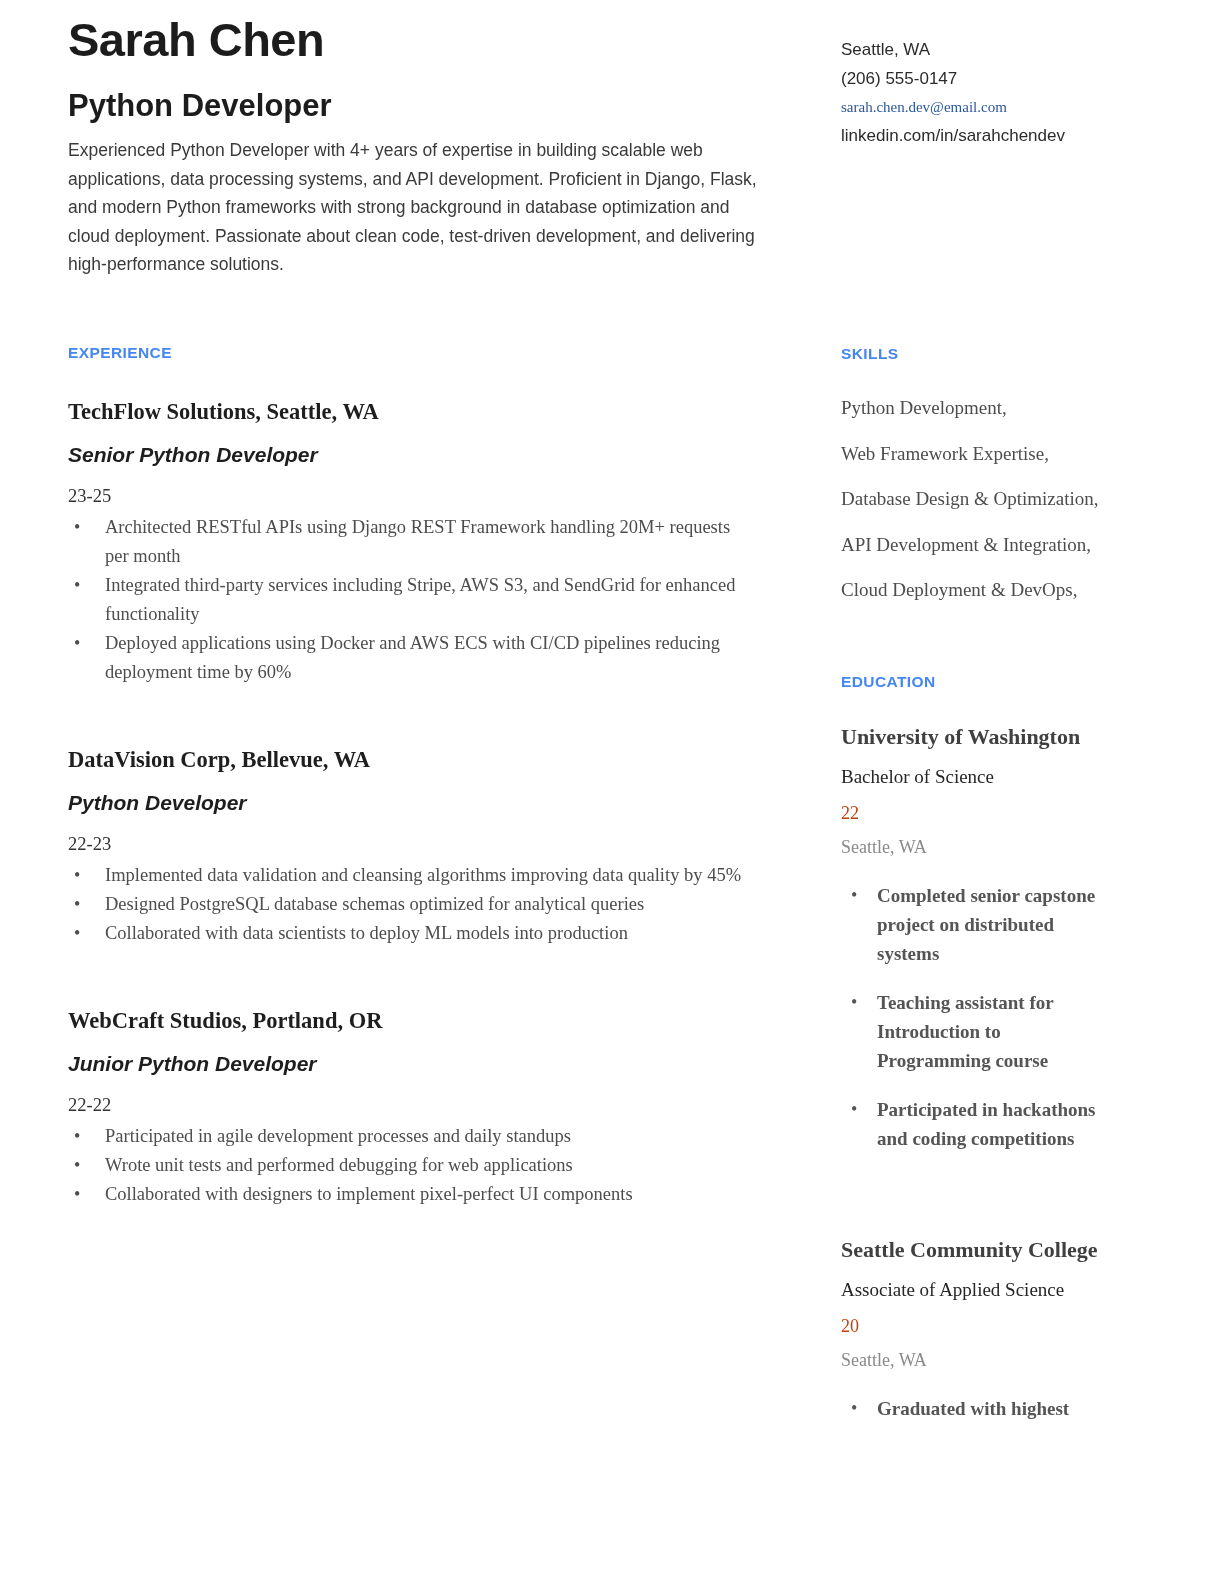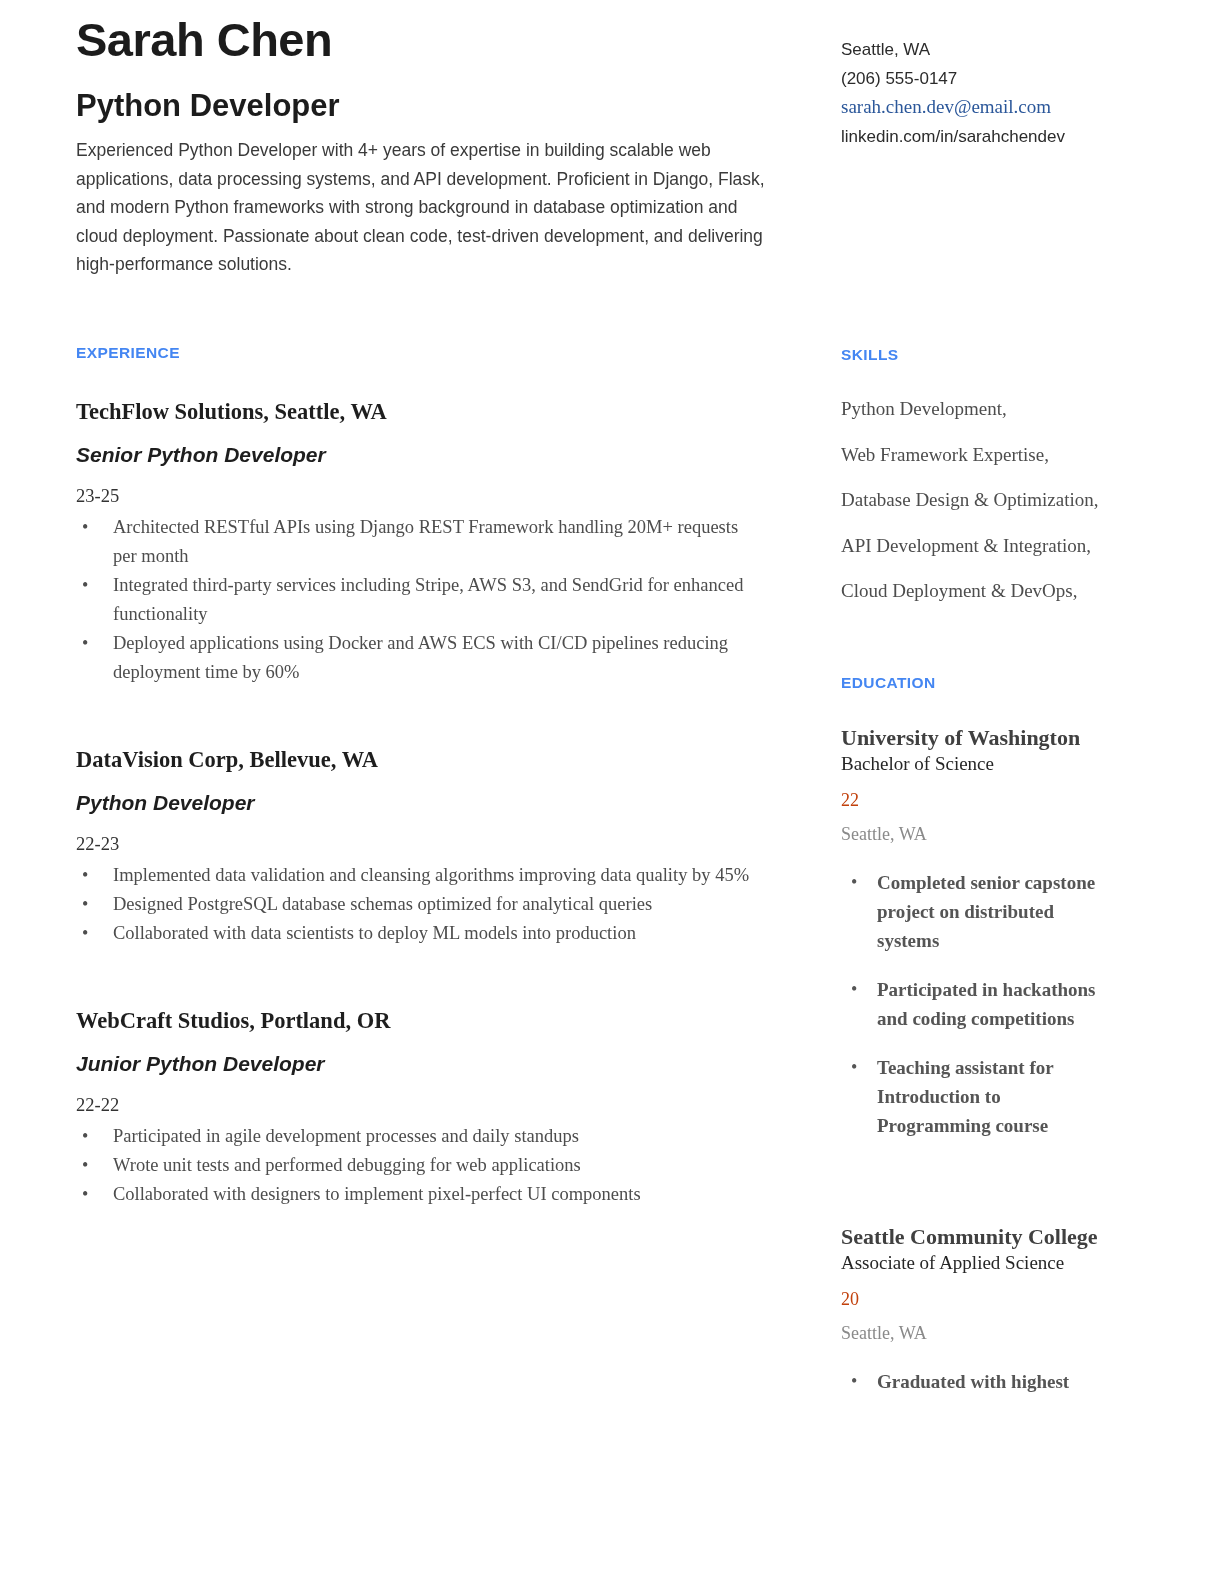--- a/index.html
+++ b/index.html
@@ -3,21 +3,21 @@
 <meta charset="utf-8">
 <style>
   html,body { margin:0; padding:0; background:#ffffff; }
   .page {
     position:relative;
     width:1224px; height:1584px;
     background:#ffffff;
     overflow:hidden;
     font-family:"Liberation Sans", sans-serif;
   }
-  .main { position:absolute; left:76px; top:14px; width:706px; }
+  .main { position:absolute; left:68px; top:14px; width:706px; }
   .side { position:absolute; left:841px; top:36px; width:270px; }
 
   
   .name {
     margin:0; font-size:47px; line-height:52px; font-weight:800;
     color:#1c1c1c; letter-spacing:-0.5px;
     font-family:"Liberation Sans", sans-serif;
   }
   .title {
     margin:22px 0 0 0; font-size:31px; line-height:36px; font-weight:700;
@@ -60,38 +60,38 @@
     font-family:"Liberation Serif", serif;
   }
   .job li::before {
     content:"•"; position:absolute; left:6px; top:0;
     color:#4d4d4d; font-size:18px;
   }
 
   
   .contact { font-size:17px; line-height:28.5px; color:#2b2b2b; }
   .contact .email {
-    color:#2b579a; font-family:"Liberation Serif", serif; font-size:19px;
+    color:#2b579a; font-family:"Liberation Serif", serif; font-size:15px;
     text-decoration:none; cursor:pointer;
   }
   .side .section-label-skills { margin-top:194px; }
   .skills-list { margin-top:32px; }
   .skill-item {
     font-size:19px; line-height:23.5px; color:#4d4d4d;
     margin-bottom:22px; font-family:"Liberation Serif", serif;
   }
   .side .section-label-education { margin-top:70px; }
 
   .school .institution {
     margin:30px 0 0 0; font-size:22px; line-height:29px; font-weight:700;
     color:#404040; font-family:"Liberation Serif", serif;
   }
   .school + .school .institution { margin-top:82px; }
   .school .degree {
-    font-size:19px; line-height:24px; color:#262626;
+    margin-top:14px; font-size:19px; line-height:24px; color:#262626;
     font-family:"Liberation Serif", serif;
   }
   .school .year {
     margin-top:12px; font-size:18px; line-height:24px; color:#c2410c;
     font-family:"Liberation Serif", serif;
   }
   .school .location {
     margin-top:10px; font-size:18px; line-height:24px; color:#8a8a8a;
     font-family:"Liberation Serif", serif;
   }
@@ -171,22 +171,22 @@
 
     <div class="section-label section-label-education">EDUCATION</div>
 
     <section class="school">
       <h3 class="institution">University of Washington</h3>
       <div class="degree">Bachelor of Science</div>
       <div class="year">22</div>
       <div class="location">Seattle, WA</div>
       <ul>
         <li>Completed senior capstone project on distributed systems</li>
+        <li>Teaching assistant for Introduction to Programming course</li>
         <li>Participated in hackathons and coding competitions</li>
-        <li>Teaching assistant for Introduction to Programming course</li>
       </ul>
     </section>
 
     <section class="school">
       <h3 class="institution">Seattle Community College</h3>
       <div class="degree">Associate of Applied Science</div>
       <div class="year">20</div>
       <div class="location">Seattle, WA</div>
       <ul>
         <li>Graduated with highest</li>

